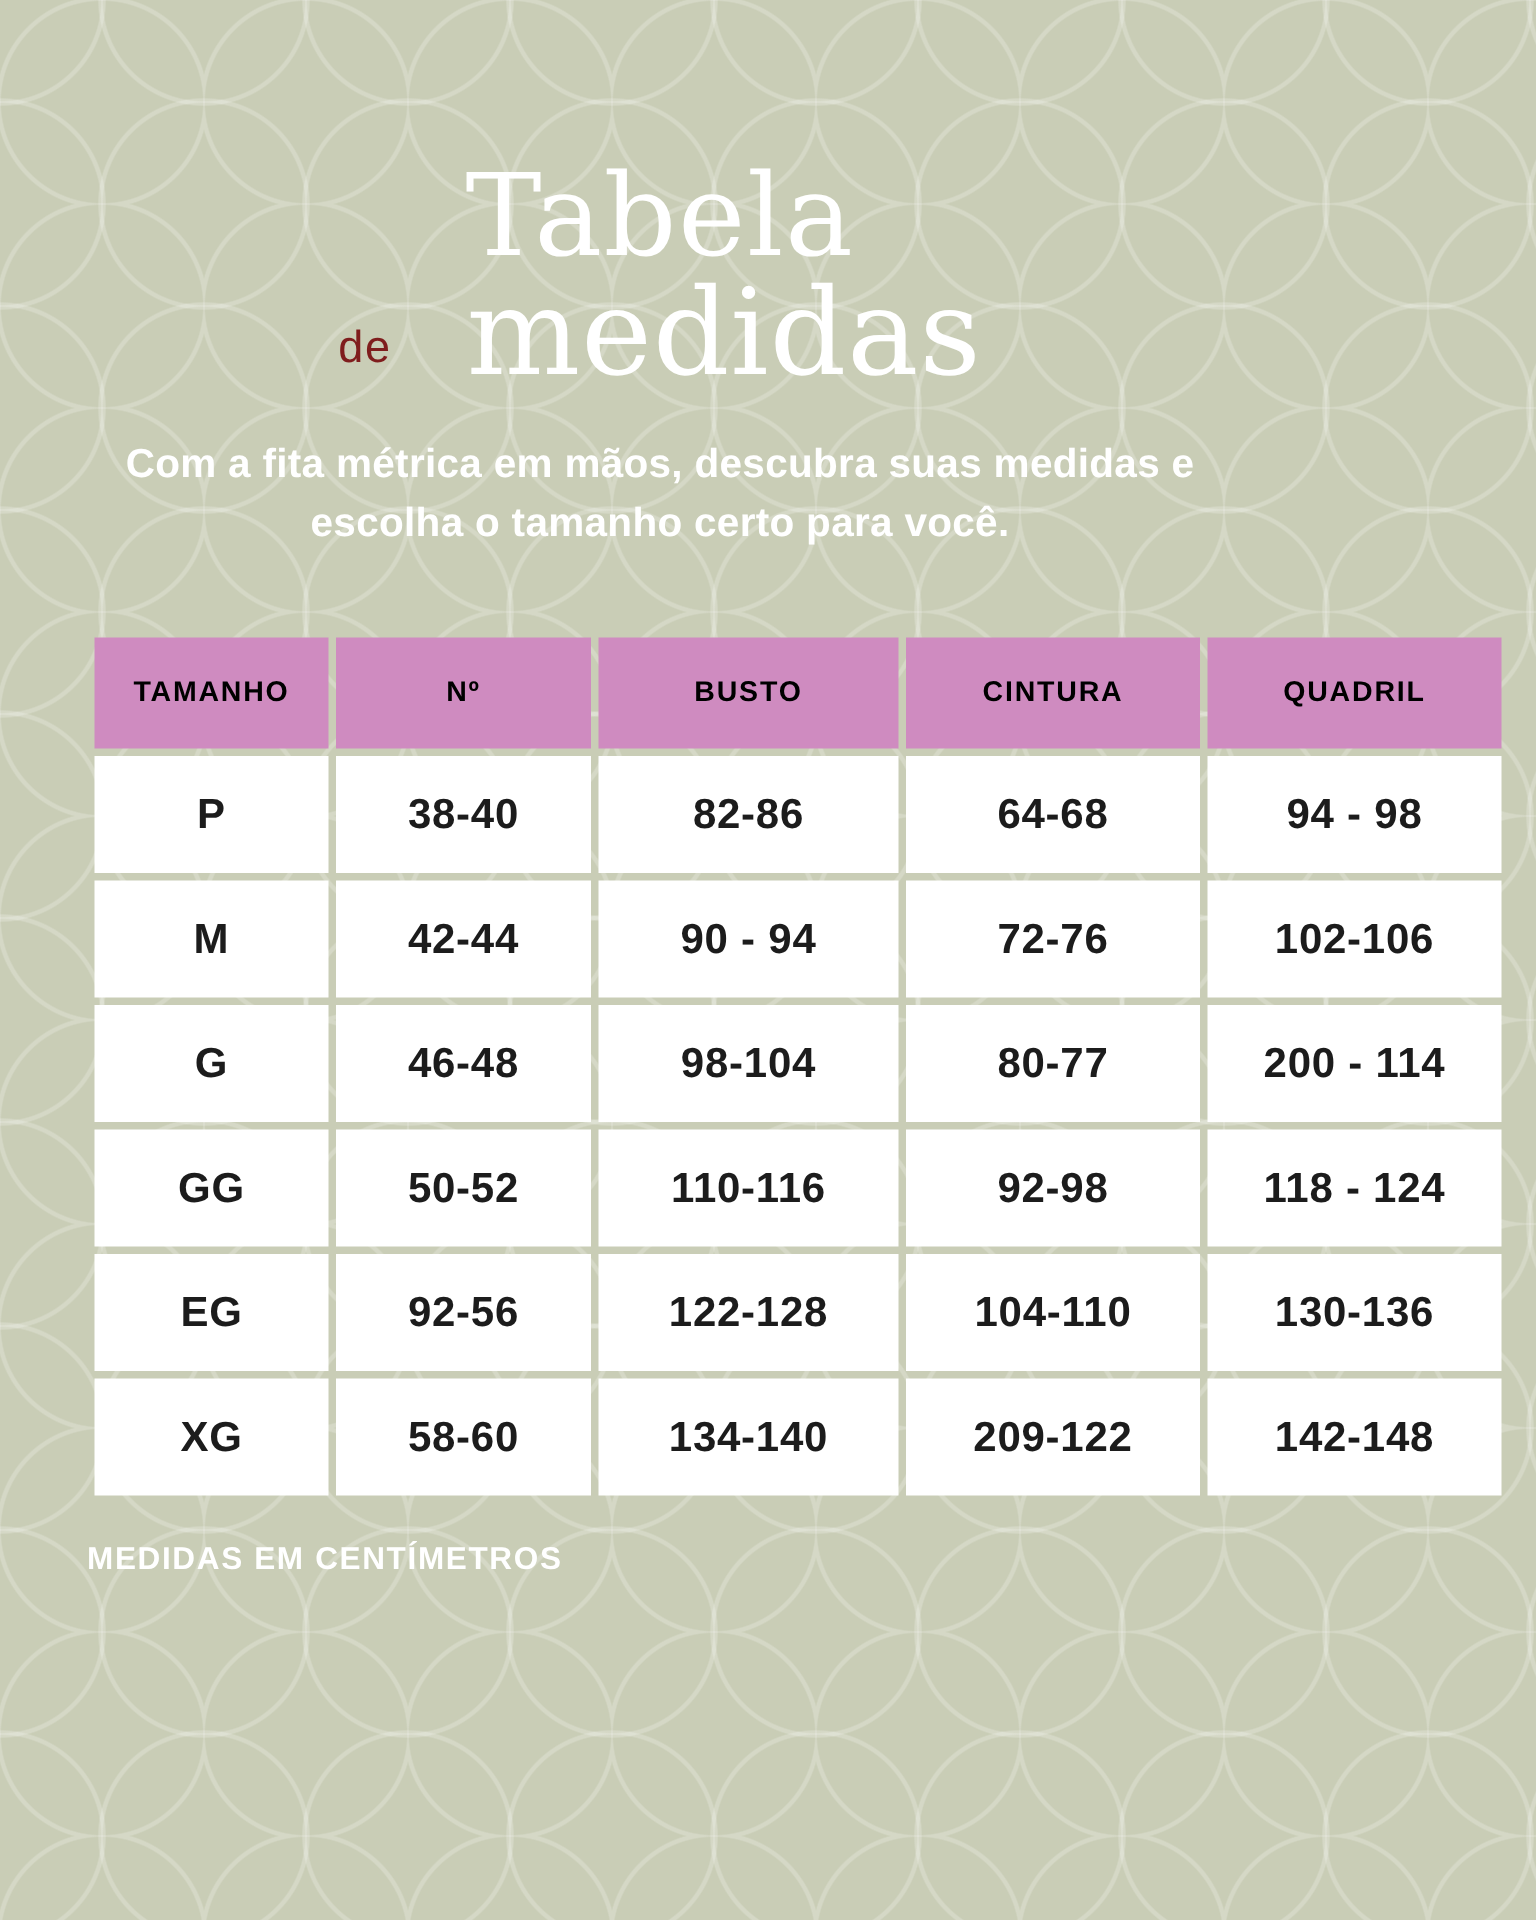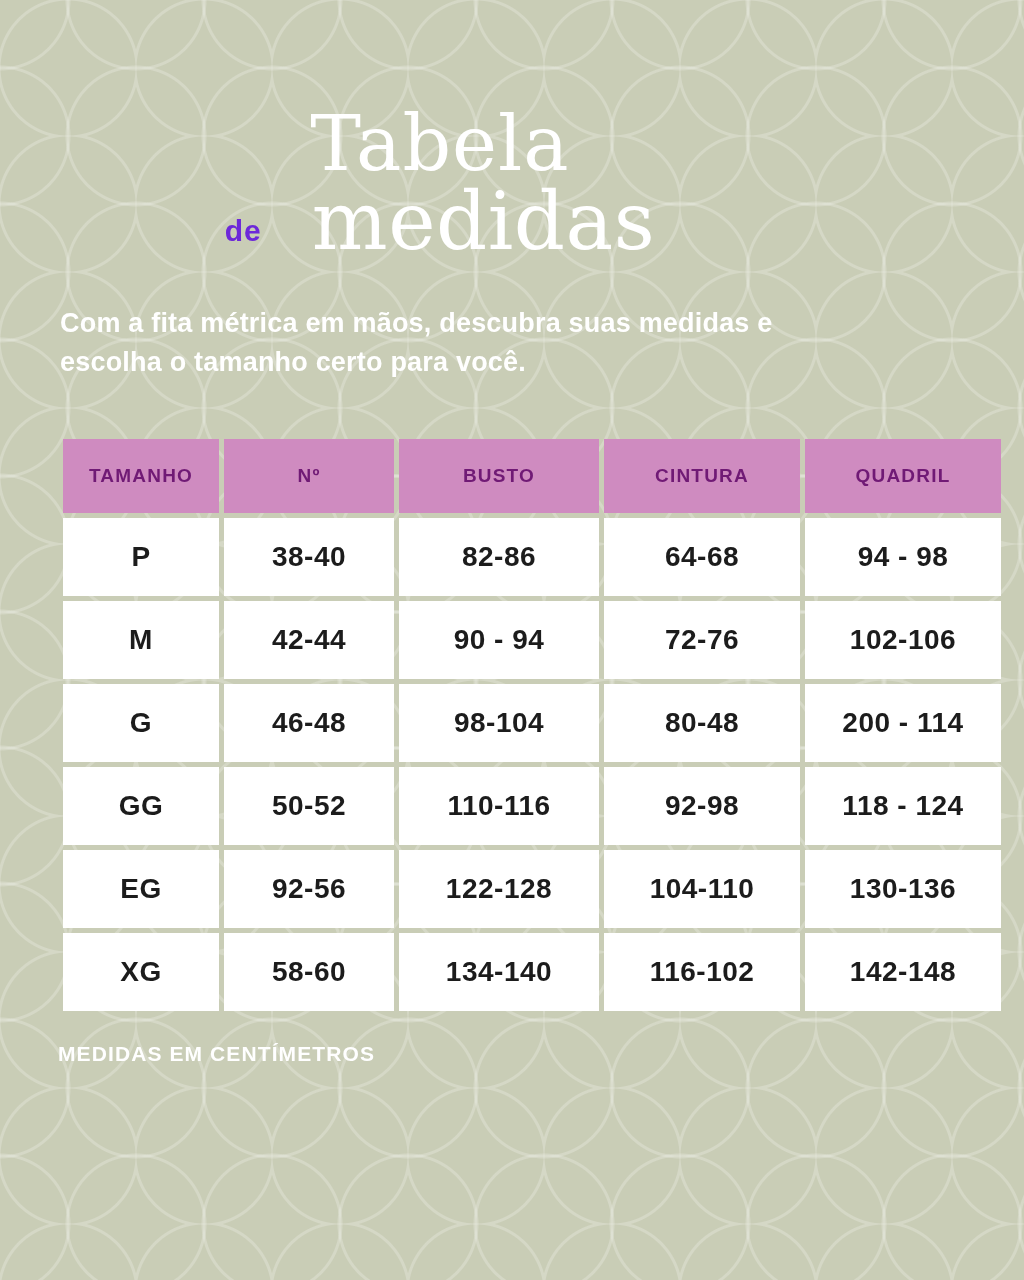--- a/index.html
+++ b/index.html
@@ -52,57 +52,57 @@
     display: block;
   }
   .title-line2 {
     display: block;
     line-height: 0.95;
     margin-top: 4px;
     white-space: nowrap;
   }
   .title-de {
     font-family: "Liberation Sans", sans-serif;
-    font-weight: bold;
+    font-weight: normal;
     font-size: 30px;
-    color: #6d28d9;
+    color: #7f1d1d;
     letter-spacing: 1px;
     vertical-align: 8px;
     margin-right: 2px;
   }
   .title-medidas {
     font-family: "DejaVu Serif", serif;
     font-size: 80px;
     color: #ffffff;
     letter-spacing: 0.5px;
     margin-left: 48px;
   }
 
   .subtitle {
-    margin: 44px auto 0;
+    margin: 30px auto 0;
     width: 760px;
-    text-align: left;
+    text-align: center;
     color: #ffffff;
     font-size: 27px;
     font-weight: bold;
     line-height: 1.45;
     letter-spacing: 0.2px;
   }
 
   
   .size-table {
     margin-top: 52px;
     width: 908px;
     border-collapse: separate;
     border-spacing: 5px;
     table-layout: fixed;
   }
   .size-table th {
     background: #cf8bc0;
-    color: #701a75;
+    color: #000000;
     font-size: 19px;
     font-weight: bold;
     letter-spacing: 1.2px;
     height: 72px;
     text-align: center;
     vertical-align: middle;
   }
   .size-table td {
     background: #ffffff;
     color: #1c1c1c;
@@ -174,42 +174,42 @@
         <td>M</td>
         <td>42-44</td>
         <td>90 - 94</td>
         <td>72-76</td>
         <td>102-106</td>
       </tr>
       <tr>
         <td>G</td>
         <td>46-48</td>
         <td>98-104</td>
-        <td>80-48</td>
+        <td>80-77</td>
         <td>200 - 114</td>
       </tr>
       <tr>
         <td>GG</td>
         <td>50-52</td>
         <td>110-116</td>
         <td>92-98</td>
         <td>118 - 124</td>
       </tr>
       <tr>
         <td>EG</td>
         <td>92-56</td>
         <td>122-128</td>
         <td>104-110</td>
         <td>130-136</td>
       </tr>
       <tr>
         <td>XG</td>
         <td>58-60</td>
         <td>134-140</td>
-        <td>116-102</td>
+        <td>209-122</td>
         <td>142-148</td>
       </tr>
     </tbody>
   </table>
 
   <div class="footnote">MEDIDAS EM CENTÍMETROS</div>
 
 </div>
 
 </body></html>

